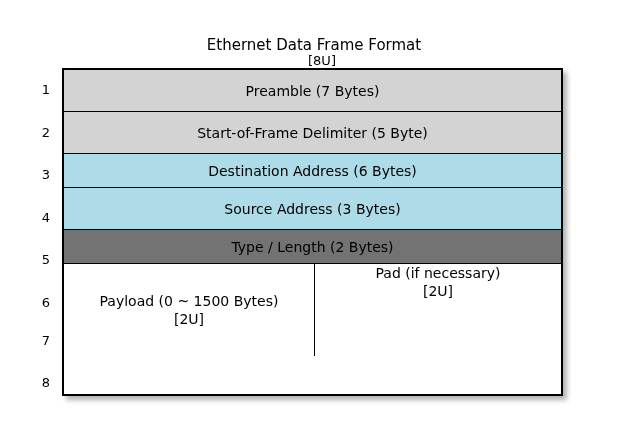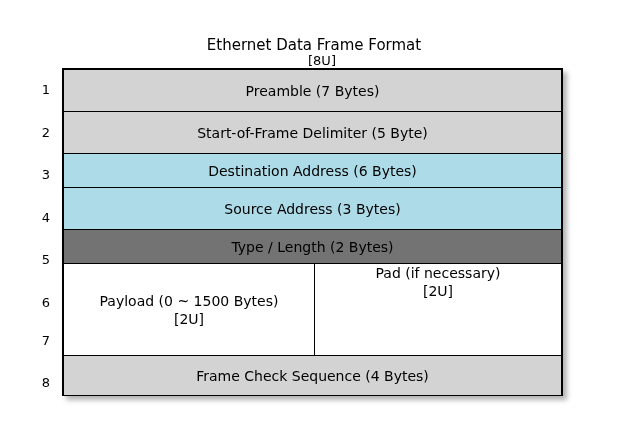--- a/index.html
+++ b/index.html
@@ -180,18 +180,15 @@
         </div>
       </div>
       <div class="split-right">
         <div style="text-align:center;">
           <span class="sub-line">Pad (if necessary)</span>
           <span class="sub-line">[2U]</span>
         </div>
       </div>
     </div>
 
-    <div class="frame-row h-last bg-gray">
-      <span class="cell-text">Frame Check Sequence (4 Bytes)</span>
-    </div>
 
   </div>
 </div>
 
 </body></html>

